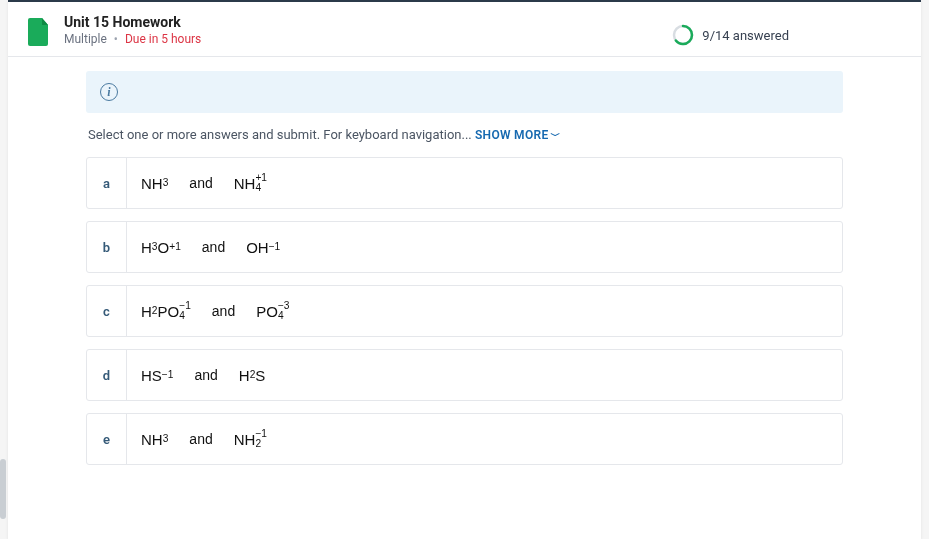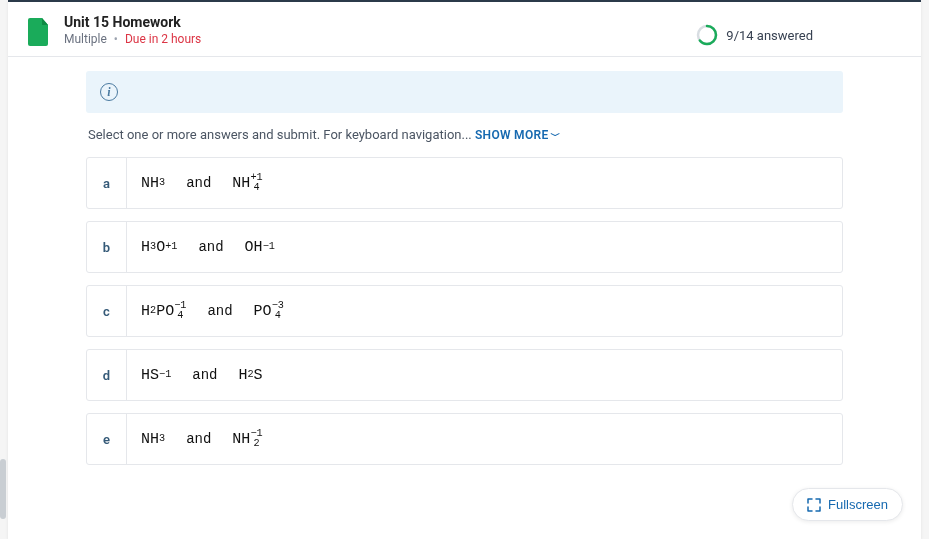--- a/index.html
+++ b/index.html
@@ -39,21 +39,21 @@
   .header-titles { flex: 0 0 auto; }
   .hw-title { font-size: 14px; font-weight: 700; color: #222; }
   .hw-sub { font-size: 12px; color: #6b7280; margin-top: 2px; }
   .hw-sub .dot { color: #9ca3af; margin: 0 4px; }
   .hw-sub .due { color: #dc3545; }
   .header-spacer { flex: 1; }
   .progress-wrap {
     display: flex;
     align-items: center;
     gap: 8px;
-    margin-right: 88px;
+    margin-right: 112px;
   }
   .progress-ring { width: 22px; height: 22px; }
   .progress-ring svg { display:block; }
   .progress-text { font-size: 13px; color: #374151; }
 
   .content {
     padding: 0 18px;
     height: calc(100% - 60px);
     overflow: hidden;
     position: relative;
@@ -127,22 +127,21 @@
     font-weight: 600;
     color: #355a78;
   }
   .opt-body {
     flex: 1;
     display: flex;
     align-items: center;
     padding: 12px 14px;
     font-size: 15px;
     color: #111;
-    font-family: Liberation Mono, monospace;
-    text-align: center;
+    font-family: Liberation Sans, sans-serif;
   }
   .opt-body .and { font-size: 14px; margin: 0 21px; }
   sub { font-size: 0.68em; vertical-align: sub; line-height: 0; }
   sup { font-size: 0.68em; vertical-align: super; line-height: 0; }
   .subsup {
     display: inline-flex;
     flex-direction: column;
     vertical-align: -0.35em;
     line-height: 0.95;
     font-size: 0.68em;
@@ -189,21 +188,21 @@
       <svg width="22" height="28" viewBox="0 0 22 28">
         <path d="M2 0 h12 l6 7 v19 a2 2 0 0 1 -2 2 h-16 a2 2 0 0 1 -2 -2 v-24 a2 2 0 0 1 2 -2 z" fill="#1aab5a"></path>
         <path d="M14 0 l6 7 h-6 z" fill="#0e8a44"></path>
       </svg>
     </div>
     <div class="header-titles">
       <div class="hw-title">Unit 15 Homework</div>
       <div class="hw-sub">
         <span>Multiple</span>
         <span class="dot">•</span>
-        <span class="due">Due in 2 hours</span>
+        <span class="due">Due in 5 hours</span>
       </div>
     </div>
     <div class="header-spacer"></div>
     <div class="progress-wrap">
       <div class="progress-ring">
         <svg width="22" height="22" viewBox="0 0 22 22">
           <circle cx="11" cy="11" r="9" fill="none" stroke="#d8dde2" stroke-width="2.5"></circle>
           <circle cx="11" cy="11" r="9" fill="none" stroke="#1aab5a" stroke-width="2.5" stroke-dasharray="56.5" stroke-dashoffset="20.2" transform="rotate(-90 11 11)" stroke-linecap="round"></circle>
         </svg>
       </div>
@@ -294,21 +293,15 @@
             <span class="subsup">
               <span class="t">−1</span>
               <span class="b">2</span>
             </span>
         </div>
       </div>
 
     </div>
   </div>
 
-  <button class="fullscreen-btn">
-    <svg width="14" height="14" viewBox="0 0 14 14">
-      <path d="M1 5 V1 H5 M9 1 H13 V5 M13 9 V13 H9 M5 13 H1 V9" fill="none" stroke="#1669b0" stroke-width="1.5" stroke-linecap="round" stroke-linejoin="round"></path>
-    </svg>
-    <span>Fullscreen</span>
-  </button>
 </div>
 
 <div class="scroll-left"></div>
 
 </body></html>

